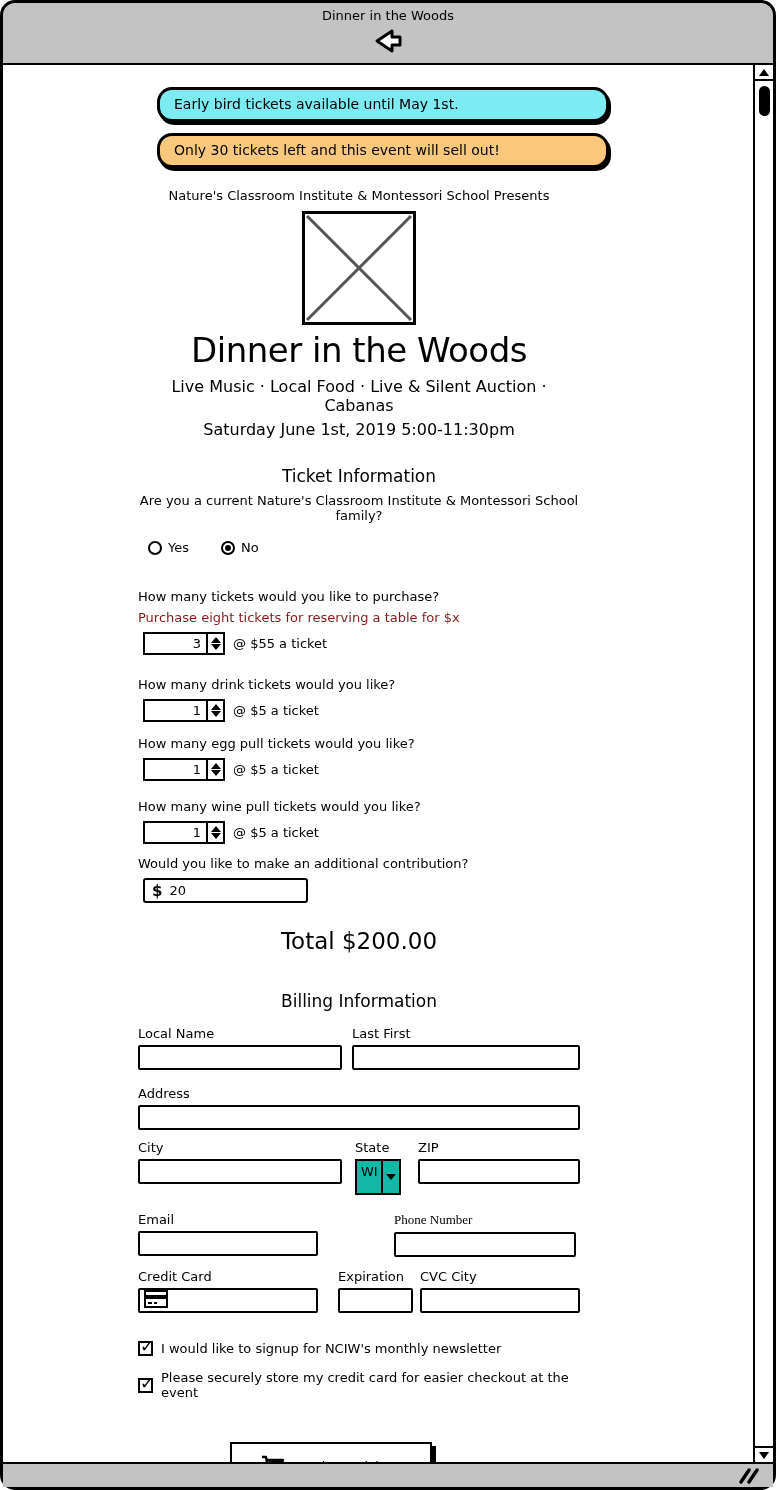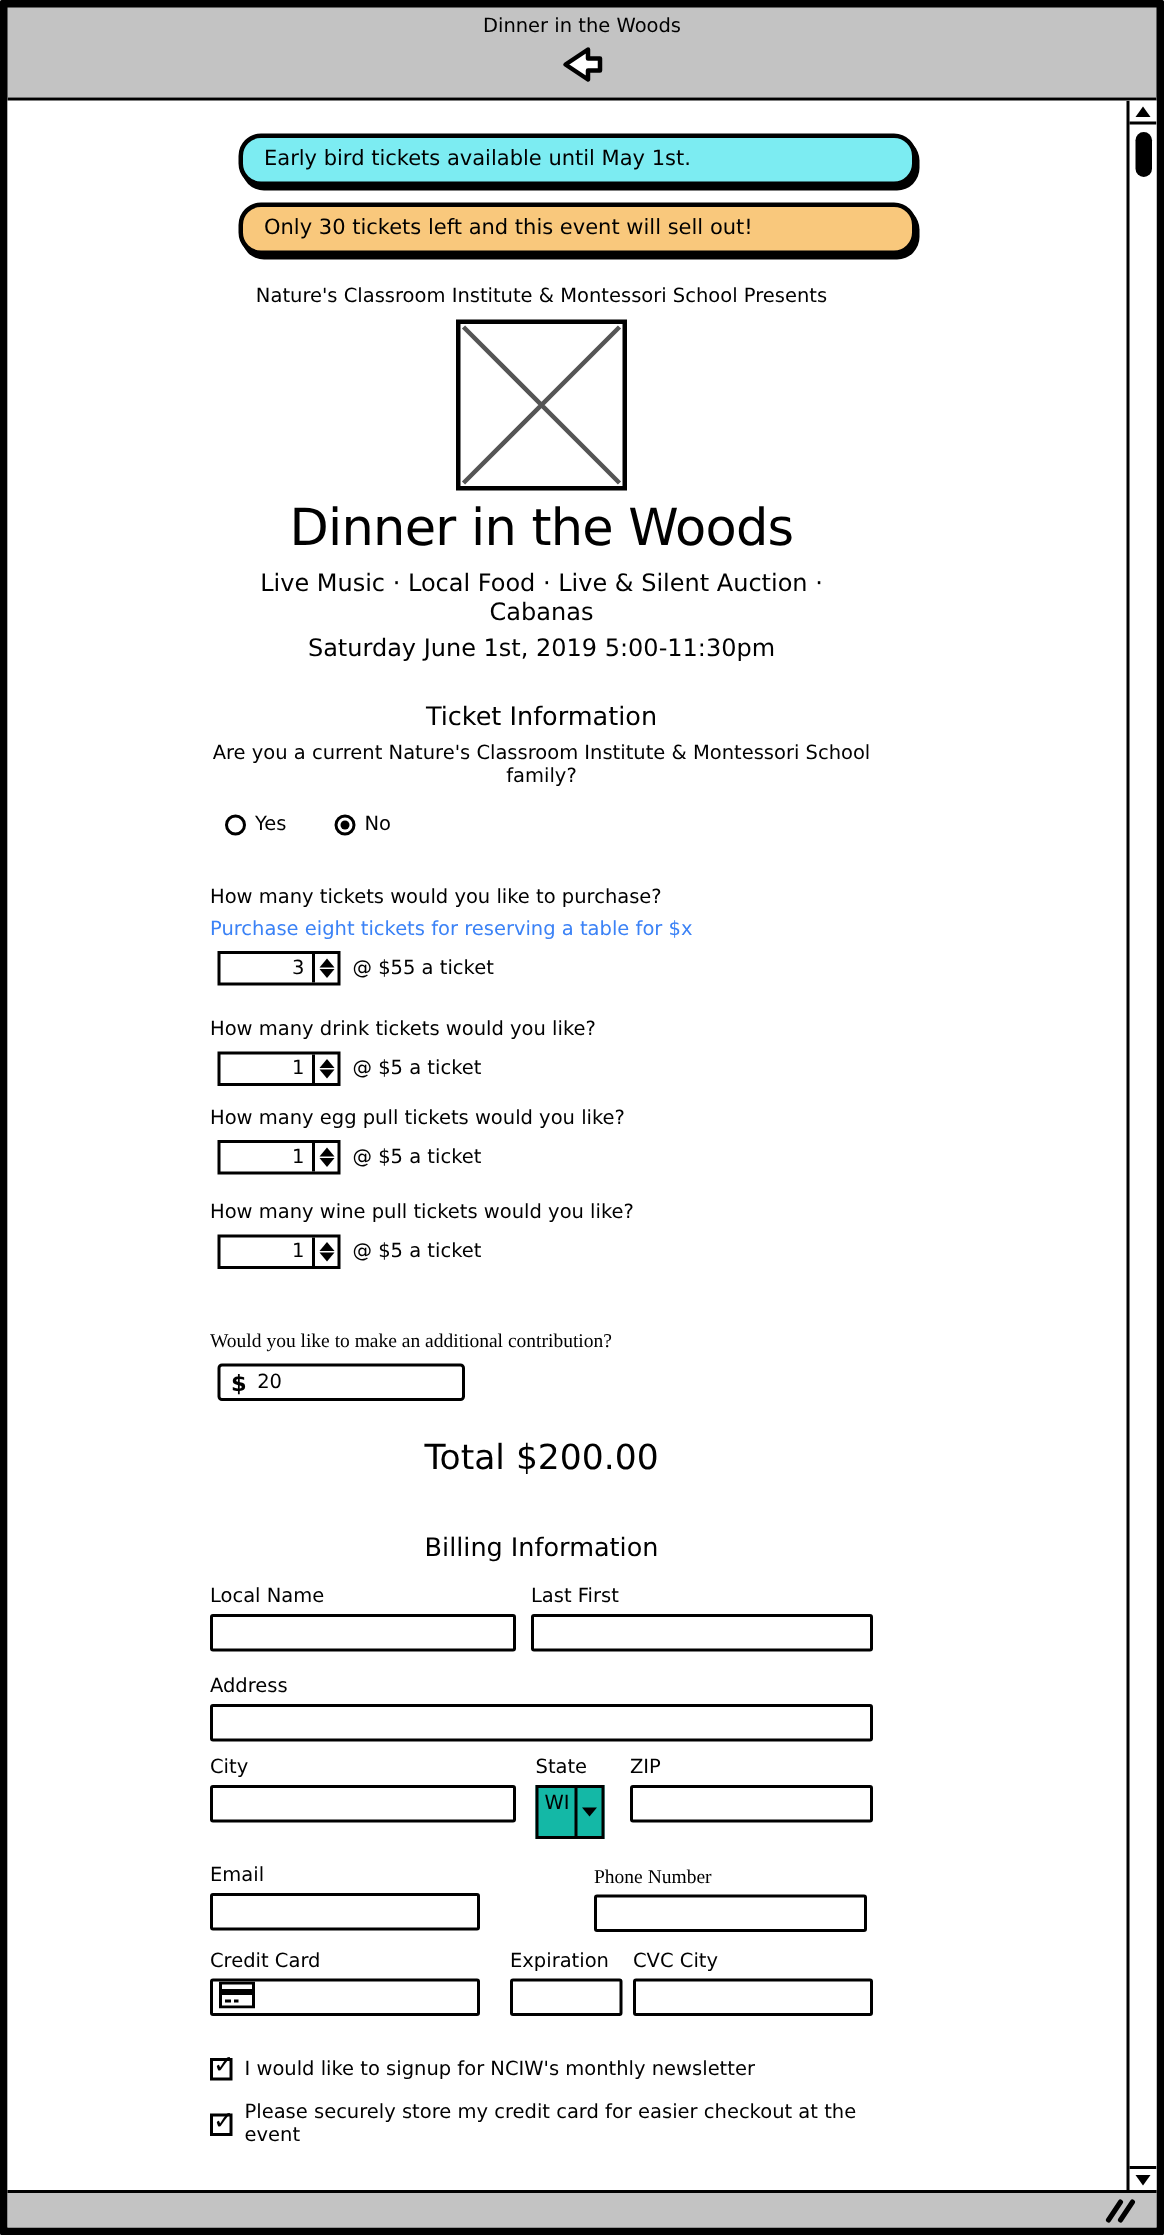--- a/index.html
+++ b/index.html
@@ -1,19 +1,19 @@
 <!DOCTYPE html>
 <html><head>
 <meta charset="utf-8">
 <style>
   * { box-sizing: border-box; margin: 0; padding: 0; }
   html,body { width:776px; height:1490px; }
   body { font-family:"DejaVu Sans", sans-serif; color:#000; background:#fff; position:relative; }
 
-  .window { position:absolute; inset:0; border:5px solid #000000; border-radius:1px; background:#c3c3c3; }
+  .window { position:absolute; inset:0; border:3px solid #000000; border-radius:15px; background:#c3c3c3; }
 
   
   .titlebar-text { text-align:center; font-size:13px; padding-top:5px; font-weight:500; }
   .toolbar { display:flex; align-items:center; padding:4px 12px 0 12px; gap:9px; height:36px;flex-direction:column; }
   .nav-icon { flex:0 0 auto; display:flex; align-items:center; }
   .url-bar { flex:1; height:24px; border:2.5px solid #000; border-radius:5px; background:#fff;
              display:flex; align-items:center; padding:0 8px; margin-left:4px; }
   .url-text { font-size:13px; text-decoration:underline; }
   .search-pill { flex:0 0 auto; width:58px; height:26px; border:2.5px solid #000; border-radius:14px;
                  background:#fff; display:flex; align-items:center; padding-left:4px; margin-left:6px; }
@@ -40,21 +40,21 @@
   .ticket-heading { margin-top:27px; }
   .family-question { text-align:center; margin-top:7px; }
 
   .radio-row { display:flex; align-items:center; gap:32px; margin-top:17px; margin-left:10px; }
   .radio-opt { display:flex; align-items:center; gap:6px; }
   .radio-circle { width:14px; height:14px; border:2px solid #000; border-radius:50%; background:#fff;
                   display:flex; align-items:center; justify-content:center; }
   .radio-dot { width:6px; height:6px; border-radius:50%; background:#000; }
 
   .q-label { margin-top:21px; }
-  .q-hint { color:#3b82f6; margin-top:6px; }
+  .q-hint { color:#7f1d1d; margin-top:6px; }
   .spinner-row { display:flex; align-items:center; gap:8px; margin-top:7px; margin-left:5px; }
   .spinner { width:82px; height:23px; border:2px solid #000; background:#fff; display:flex; }
   .spinner-value { flex:1; text-align:right; padding-right:5px; font-size:13px; line-height:19px; }
   .spinner-arrows { width:17px; border-left:2px solid #000; display:flex; flex-direction:column;
                     align-items:center; justify-content:center; gap:1px; }
   .tri-up { width:0; height:0; border-left:5px solid transparent; border-right:5px solid transparent; border-bottom:6px solid #000; }
   .tri-down { width:0; height:0; border-left:5px solid transparent; border-right:5px solid transparent; border-top:6px solid #000; }
 
   .contrib-input { width:165px; height:25px; border:2.5px solid #000; border-radius:3px; background:#fff;
                    display:flex; align-items:center; padding:0 7px; gap:7px; margin-top:7px; margin-left:5px; }
@@ -236,21 +236,21 @@
         <div class="spinner">
           <span class="spinner-value">1</span>
           <span class="spinner-arrows">
               <span class="tri-up"></span>
               <span class="tri-down"></span>
             </span>
         </div>
         <span>@ $5 a ticket</span>
       </div>
 
-      <div class="q-label" style="margin-top:40px;font-family:Liberation Serif, serif;">Would you like to make an additional contribution?</div>
+      <div class="q-label" style="margin-top:12px;">Would you like to make an additional contribution?</div>
       <div class="contrib-input">
         <span class="contrib-currency">$</span>
         <span>20</span>
       </div>
 
       <div class="total-line">Total $200.00</div>
 
       <div class="section-heading billing-heading">Billing Information</div>
 
       <div class="row2">

